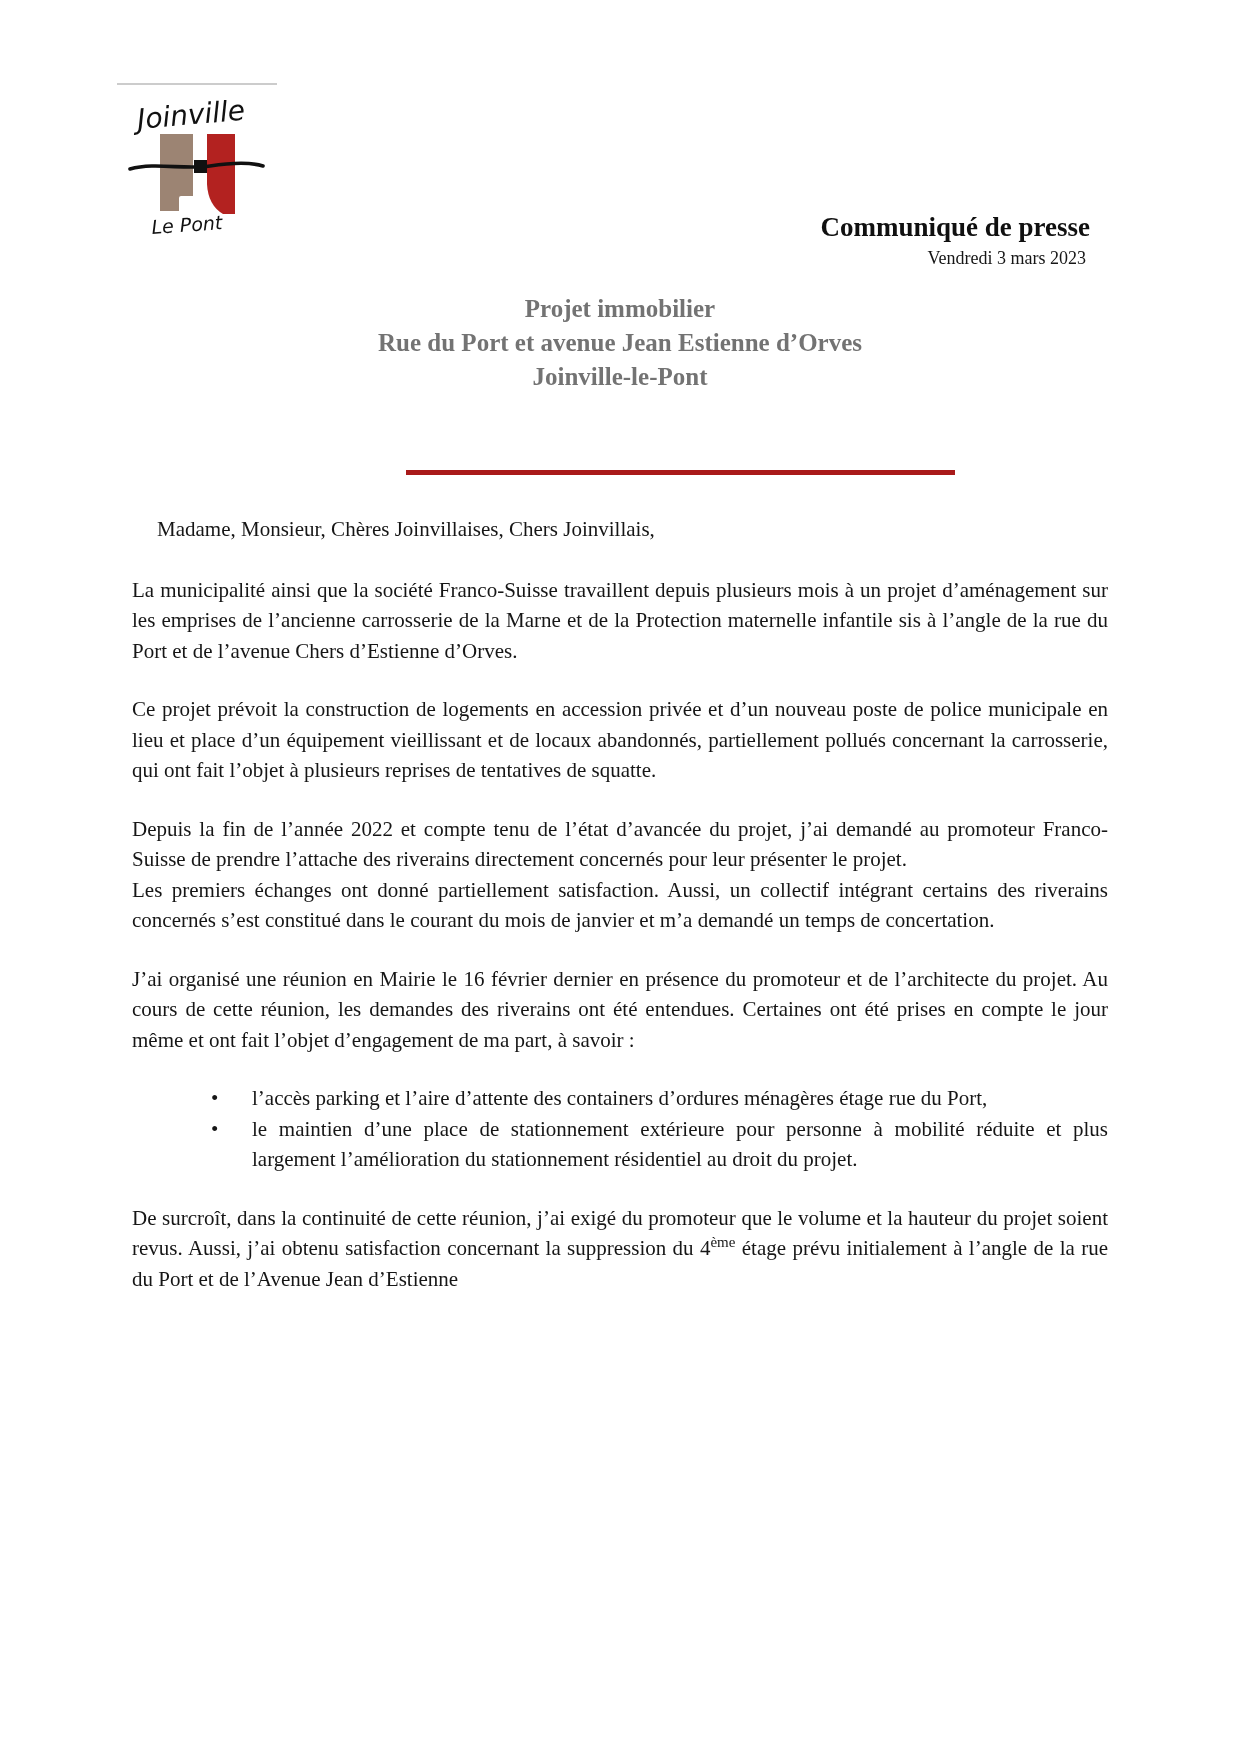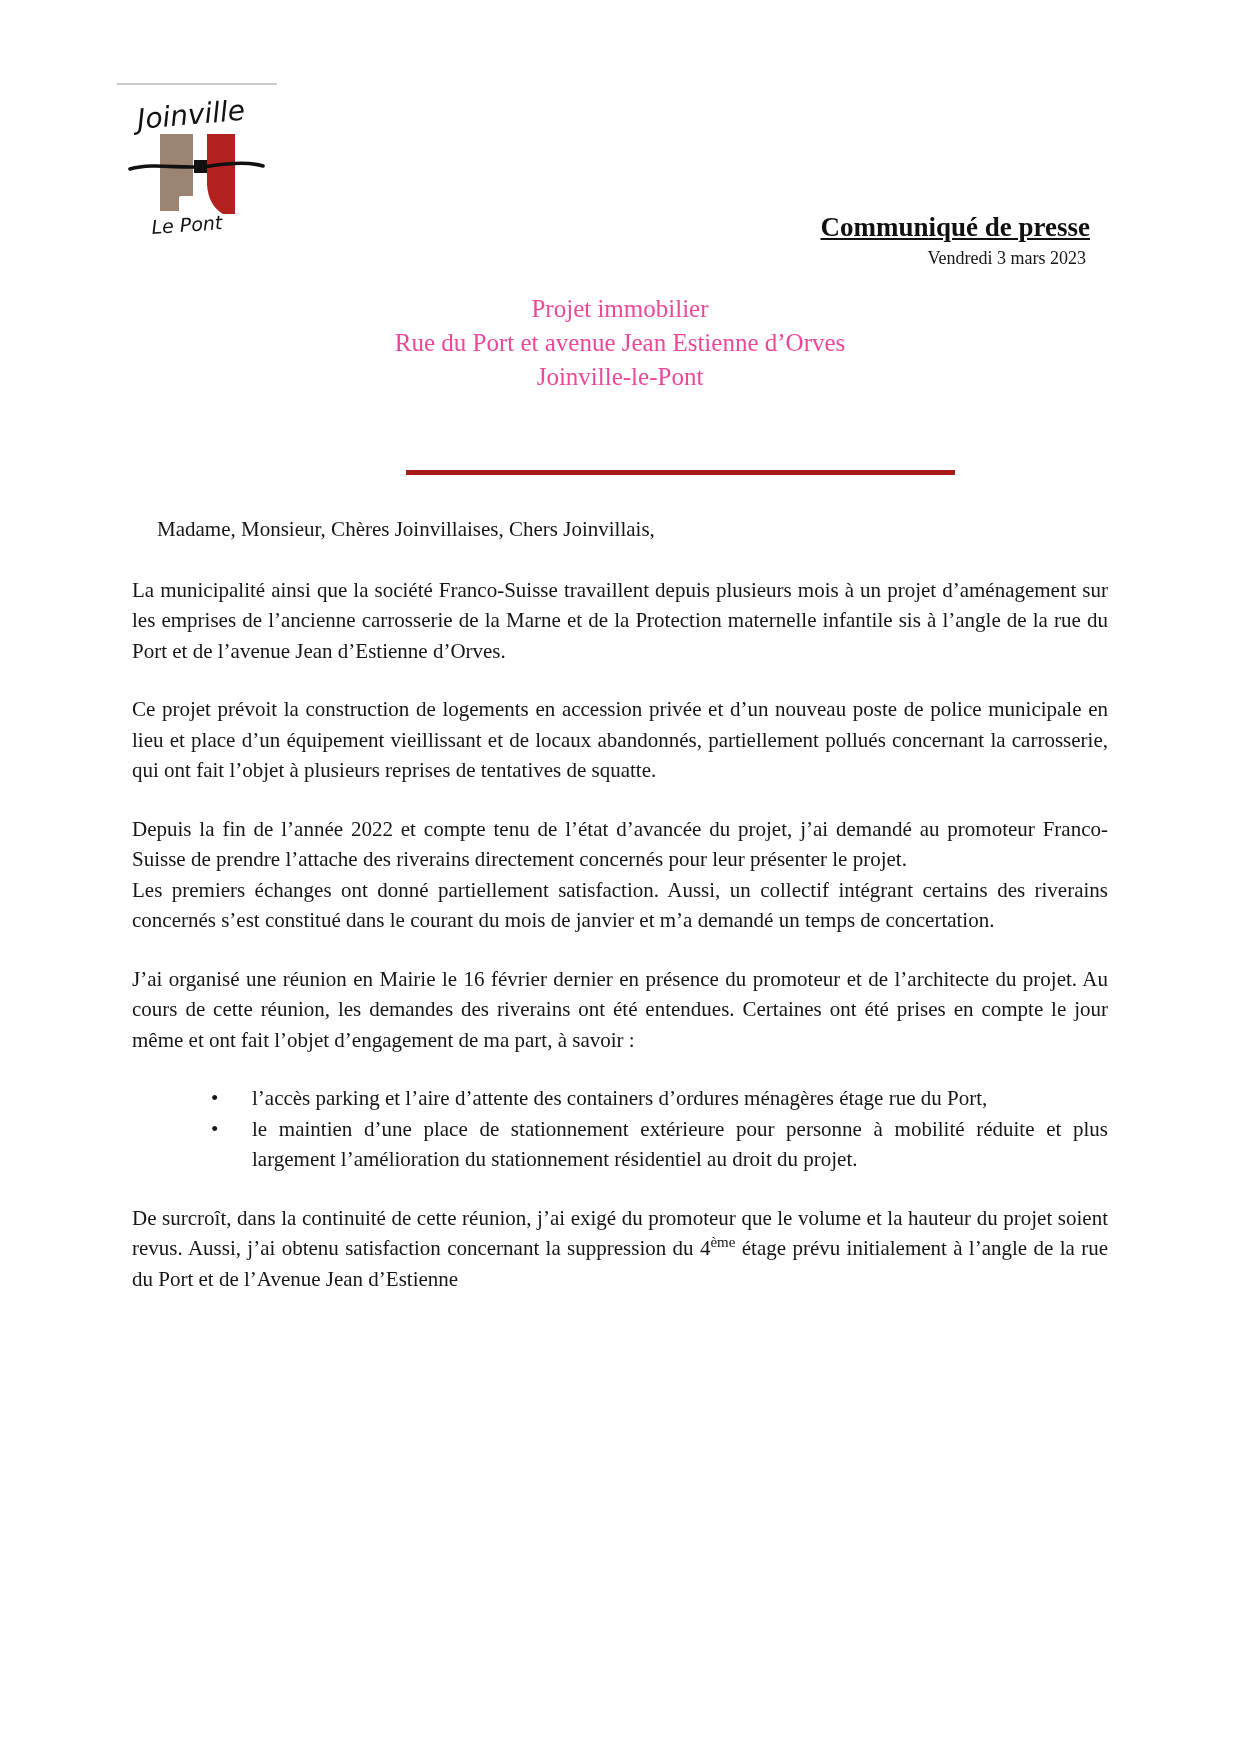--- a/index.html
+++ b/index.html
@@ -33,39 +33,38 @@
     position: absolute;
     top: 210px;
     right: 150px;
     text-align: right;
   }
   .press-title {
     font-weight: bold;
     font-size: 27px;
     line-height: 34px;
     color: #101010;
-    text-decoration: underline;
   }
   .press-date {
     font-size: 18px;
     line-height: 28px;
     padding-right: 4px;
     color: #161616;
   }
 
   
   .doc-title {
     position: absolute;
     top: 292px;
     left: 0; right: 0;
     text-align: center;
-    font-weight: normal;
+    font-weight: bold;
     font-size: 25px;
     line-height: 34px;
-    color: #ec4899;
+    color: #737373;
   }
 
   .red-rule {
     position: absolute;
     left: 406px; top: 470px;
     width: 549px; height: 5px;
     background: #a91a1a;
   }
 
   
@@ -140,21 +139,21 @@
   <div class="doc-title">
     <div>Projet immobilier</div>
     <div>Rue du Port et avenue Jean Estienne d’Orves</div>
     <div>Joinville-le-Pont</div>
   </div>
 
   <div class="red-rule"></div>
 
   <div class="body-text">
     <p class="salutation">Madame, Monsieur, Chères Joinvillaises, Chers Joinvillais,</p>
-    <p>La municipalité ainsi que la société Franco-Suisse travaillent depuis plusieurs mois à un projet d’aménagement sur les emprises de l’ancienne carrosserie de la Marne et de la Protection maternelle infantile sis à l’angle de la rue du Port et de l’avenue Jean d’Estienne d’Orves.</p>
+    <p>La municipalité ainsi que la société Franco-Suisse travaillent depuis plusieurs mois à un projet d’aménagement sur les emprises de l’ancienne carrosserie de la Marne et de la Protection maternelle infantile sis à l’angle de la rue du Port et de l’avenue Chers d’Estienne d’Orves.</p>
     <p>Ce projet prévoit la construction de logements en accession privée et d’un nouveau poste de police municipale en lieu et place d’un équipement vieillissant et de locaux abandonnés, partiellement pollués concernant la carrosserie, qui ont fait l’objet à plusieurs reprises de tentatives de squatte.</p>
     <p>Depuis la fin de l’année 2022 et compte tenu de l’état d’avancée du projet, j’ai demandé au promoteur Franco-Suisse de prendre l’attache des riverains directement concernés pour leur présenter le projet.
 Les premiers échanges ont donné partiellement satisfaction. Aussi, un collectif intégrant certains des riverains concernés s’est constitué dans le courant du mois de janvier et m’a demandé un temps de concertation.</p>
     <p>J’ai organisé une réunion en Mairie le 16 février dernier en présence du promoteur et de l’architecte du projet. Au cours de cette réunion, les demandes des riverains ont été entendues. Certaines ont été prises en compte le jour même et ont fait l’objet d’engagement de ma part, à savoir :</p>
     <ul class="commitments">
       <li>l’accès parking et l’aire d’attente des containers d’ordures ménagères étage rue du Port,</li>
       <li>le maintien d’une place de stationnement extérieure pour personne à mobilité réduite et plus largement l’amélioration du stationnement résidentiel au droit du projet.</li>
     </ul>
     <p><span>De surcroît, dans la continuité de cette réunion, j’ai exigé du promoteur que le volume et la hauteur du projet soient revus. Aussi, j’ai obtenu satisfaction concernant la suppression du 4</span><sup class="ord">ème</sup><span> étage prévu initialement à l’angle de la rue du Port et de l’Avenue Jean d’Estienne</span></p>
   </div>

